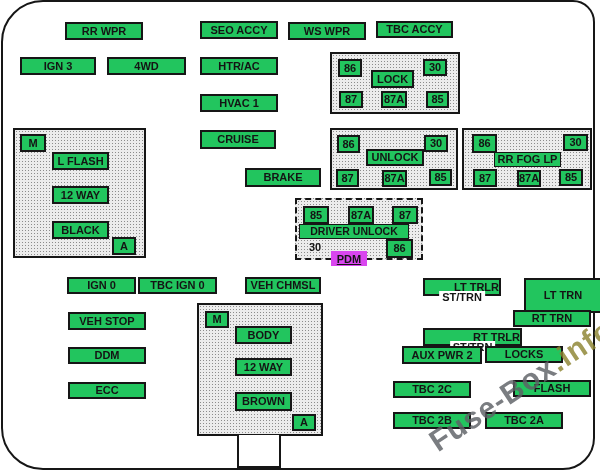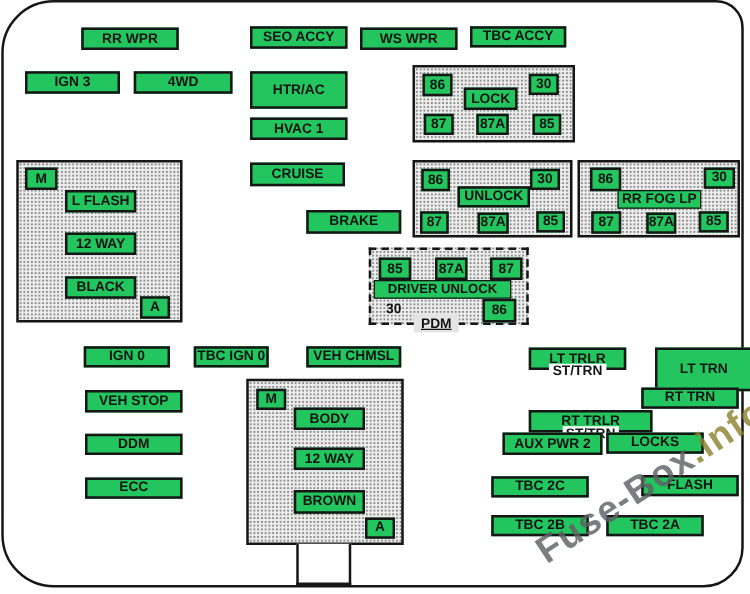--- a/index.html
+++ b/index.html
@@ -24,31 +24,31 @@
     background-image:radial-gradient(circle,#8c8c8c 0.7px,rgba(0,0,0,0) 0.8px);
     background-size:3px 3px;
   }
   .dashedblock{
     position:absolute;box-sizing:border-box;border:2.5px dashed #161616;
     background-color:#ececec;
     background-image:radial-gradient(circle,#8c8c8c 0.7px,rgba(0,0,0,0) 0.8px);
     background-size:3px 3px;
   }
   .twoline{flex-direction:column;}
-  .overhang{position:relative;}
+  .overhang{position:relative;justify-content:flex-end;}
   .overhang .l2{
     position:absolute;bottom:-9px;left:50%;transform:translateX(-50%);
     background:#fff;padding:0 3px;font-weight:bold;font-size:11px;white-space:nowrap;
   }
   .baretext{
     position:absolute;font-weight:bold;font-size:11px;display:flex;
     align-items:center;justify-content:center;
   }
   .whitelabel{
-    position:absolute;background:#e5e5e5;box-sizing:border-box;
+    position:absolute;background:#d946ef;box-sizing:border-box;
     display:flex;align-items:center;justify-content:center;
     font-weight:bold;font-size:11px;white-space:nowrap;text-decoration:underline;
   }
   .tab{
     position:absolute;background:#fff;border:2px solid #161616;border-top:none;box-sizing:border-box;
   }
   .watermark{
     position:absolute;left:423px;top:430px;transform:rotate(-33.5deg);transform-origin:0 0;
     font-size:30px;font-weight:bold;letter-spacing:1px;white-space:nowrap;opacity:0.82;
   }
@@ -61,21 +61,21 @@
 <div class="stage">
 
   <div class="frame"></div>
 
   <div class="box" style="left:65px;top:22px;width:78px;height:18px">RR WPR</div>
   <div class="box" style="left:200px;top:21px;width:78px;height:18px">SEO ACCY</div>
   <div class="box" style="left:288px;top:22px;width:78px;height:18px">WS WPR</div>
   <div class="box" style="left:376px;top:21px;width:77px;height:17px">TBC ACCY</div>
   <div class="box" style="left:20px;top:57px;width:76px;height:18px">IGN 3</div>
   <div class="box" style="left:107px;top:57px;width:79px;height:18px">4WD</div>
-  <div class="box" style="left:200px;top:57px;width:78px;height:30px">HTR/AC</div>
+  <div class="box" style="left:200px;top:57px;width:78px;height:18px">HTR/AC</div>
   <div class="box" style="left:200px;top:94px;width:78px;height:18px">HVAC 1</div>
   <div class="box" style="left:200px;top:130px;width:76px;height:19px">CRUISE</div>
   <div class="box" style="left:245px;top:168px;width:76px;height:19px">BRAKE</div>
 
   <div class="stipple" style="left:330px;top:52px;width:130px;height:62px"></div>
   <div class="box" style="left:338px;top:59px;width:24px;height:18px">86</div>
   <div class="box" style="left:423px;top:59px;width:24px;height:17px">30</div>
   <div class="box" style="left:371px;top:70px;width:43px;height:18px">LOCK</div>
   <div class="box" style="left:339px;top:91px;width:24px;height:17px">87</div>
   <div class="box" style="left:381px;top:91px;width:26px;height:17px">87A</div>
@@ -107,21 +107,21 @@
   <div class="whitelabel" style="left:331px;top:251px;width:36px;height:15px">PDM</div>
 
   <div class="stipple" style="left:13px;top:128px;width:133px;height:130px"></div>
   <div class="box" style="left:20px;top:134px;width:26px;height:18px">M</div>
   <div class="box" style="left:52px;top:152px;width:57px;height:18px">L FLASH</div>
   <div class="box" style="left:52px;top:186px;width:57px;height:18px">12 WAY</div>
   <div class="box" style="left:52px;top:221px;width:57px;height:18px">BLACK</div>
   <div class="box" style="left:112px;top:237px;width:24px;height:18px">A</div>
 
   <div class="box" style="left:67px;top:277px;width:69px;height:17px">IGN 0</div>
-  <div class="box" style="left:155px;top:277px;width:60px;height:17px">TBC IGN 0</div>
+  <div class="box" style="left:138px;top:277px;width:79px;height:17px">TBC IGN 0</div>
   <div class="box" style="left:245px;top:277px;width:76px;height:17px">VEH CHMSL</div>
   <div class="box" style="left:68px;top:347px;width:78px;height:17px">DDM</div>
   <div class="box" style="left:68px;top:312px;width:78px;height:18px">VEH STOP</div>
   <div class="box" style="left:68px;top:382px;width:78px;height:17px">ECC</div>
 
   <div class="stipple" style="left:197px;top:303px;width:126px;height:133px"></div>
   <div class="box" style="left:205px;top:311px;width:24px;height:17px">M</div>
   <div class="box" style="left:235px;top:326px;width:57px;height:18px">BODY</div>
   <div class="box" style="left:235px;top:358px;width:57px;height:18px">12 WAY</div>
   <div class="box" style="left:235px;top:392px;width:57px;height:19px">BROWN</div>

